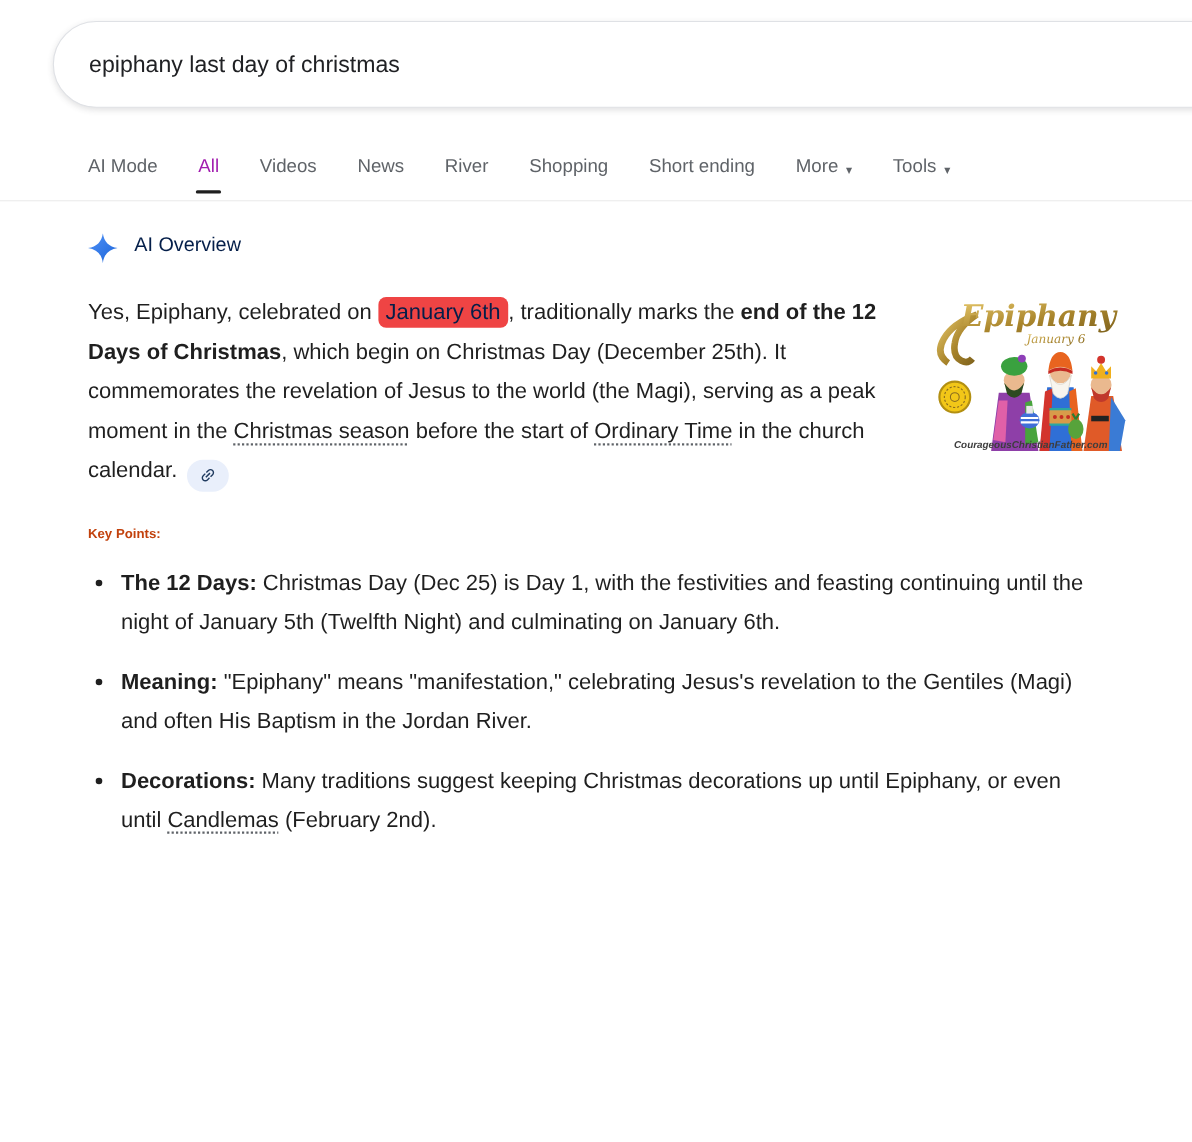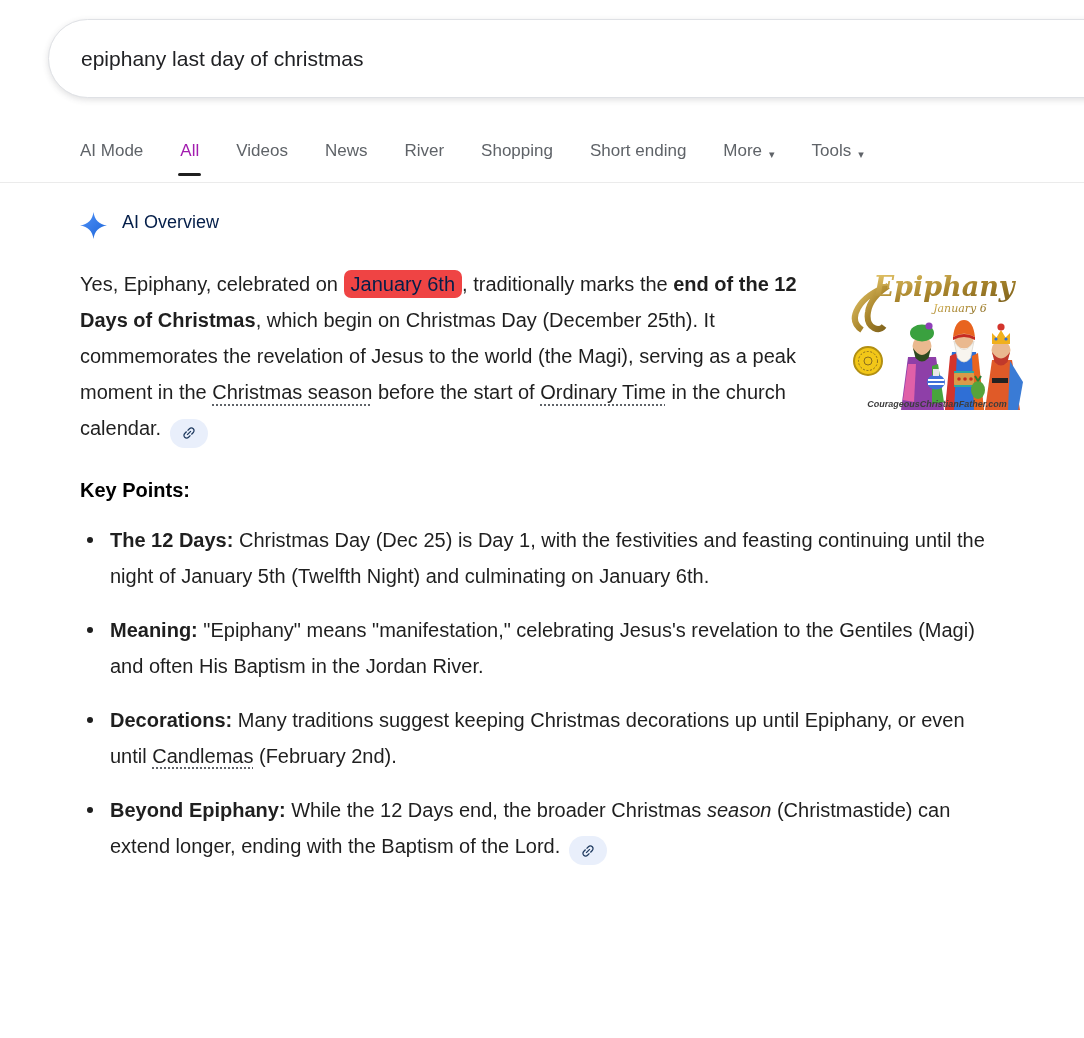--- a/index.html
+++ b/index.html
@@ -89,21 +89,21 @@
     display: inline-flex; align-items: center; justify-content: center;
     width: 38px; height: 29px;
     background: #e9effb; border-radius: 15px;
     margin-left: 9px; vertical-align: -6px;
     cursor: pointer;
   }
   .link-chip svg { display: block; }
 
   .key-points {
     margin-top: 31px;
-    font-size: 20px; font-weight: bold; color: #000000;
+    font-size: 12px; font-weight: bold; color: #c2410c;
   }
 
   ul.points {
     list-style: none;
     margin-top: 20px;
     width: 915px;
   }
   ul.points li {
     position: relative;
     padding-left: 30px;
@@ -252,22 +252,15 @@
       </svg>
     </div>
   </div>
 
   <div class="key-points">Key Points:</div>
 
   <ul class="points">
       <li><b>The 12 Days:</b><span> Christmas Day (Dec 25) is Day 1, with the festivities and feasting continuing until the night of January 5th (Twelfth Night) and culminating on January 6th.</span></li>
       <li><b>Meaning:</b><span> "Epiphany" means "manifestation," celebrating Jesus's revelation to the Gentiles (Magi) and often His Baptism in the Jordan River.</span></li>
       <li><b>Decorations:</b><span> Many traditions suggest keeping Christmas decorations up until Epiphany, or even until </span><span class="dotted-link">Candlemas</span><span> (February 2nd).</span></li>
-      <li><b>Beyond Epiphany:</b><span> While the 12 Days end, the broader Christmas </span><i>season</i><span> (Christmastide) can extend longer, ending with the Baptism of the Lord.</span><span class="link-chip">
-          <svg width="16" height="16" viewBox="0 0 24 24">
-            <g transform="rotate(-45 12 12)" fill="#1f3a5f">
-              <path d="M3.9 12c0-1.71 1.39-3.1 3.1-3.1h4V7H7c-2.76 0-5 2.24-5 5s2.24 5 5 5h4v-1.9H7c-1.71 0-3.1-1.39-3.1-3.1zM8 13h8v-2H8v2zm9-6h-4v1.9h4c1.71 0 3.1 1.39 3.1 3.1s-1.39 3.1-3.1 3.1h-4V17h4c2.76 0 5-2.24 5-5s-2.24-5-5-5z"></path>
-            </g>
-          </svg>
-        </span></li>
     </ul>
 
 </div>
 
 </body></html>

